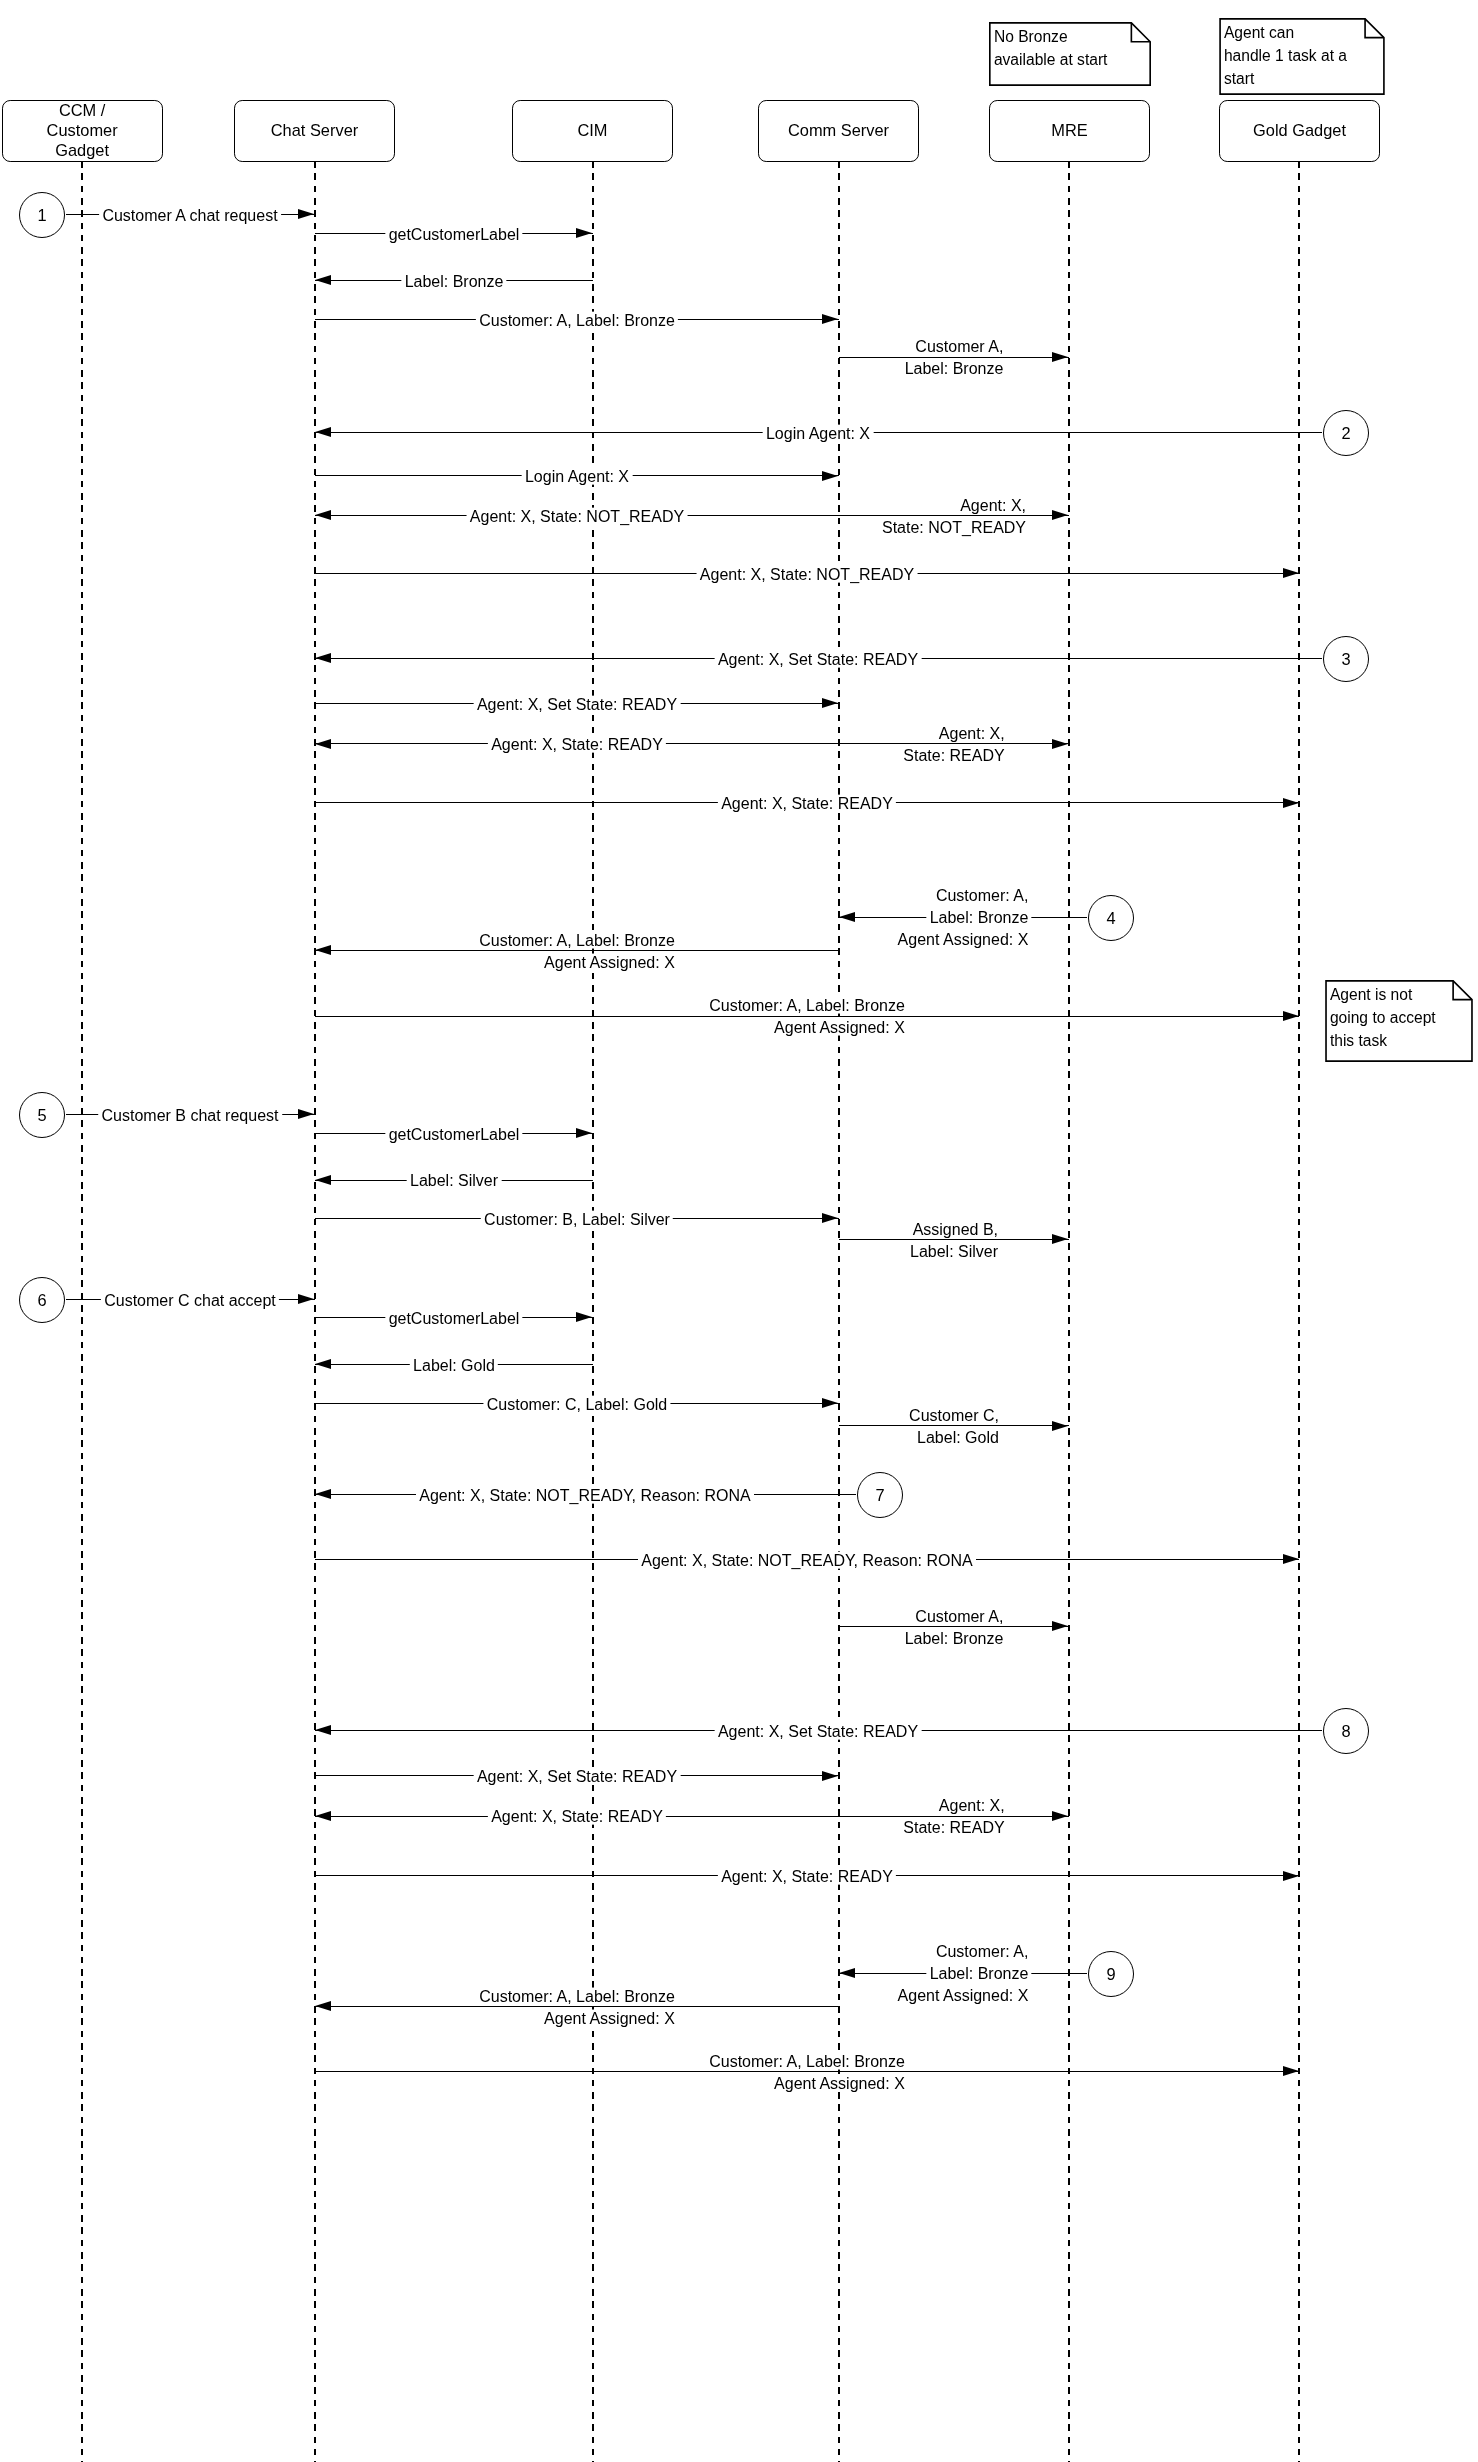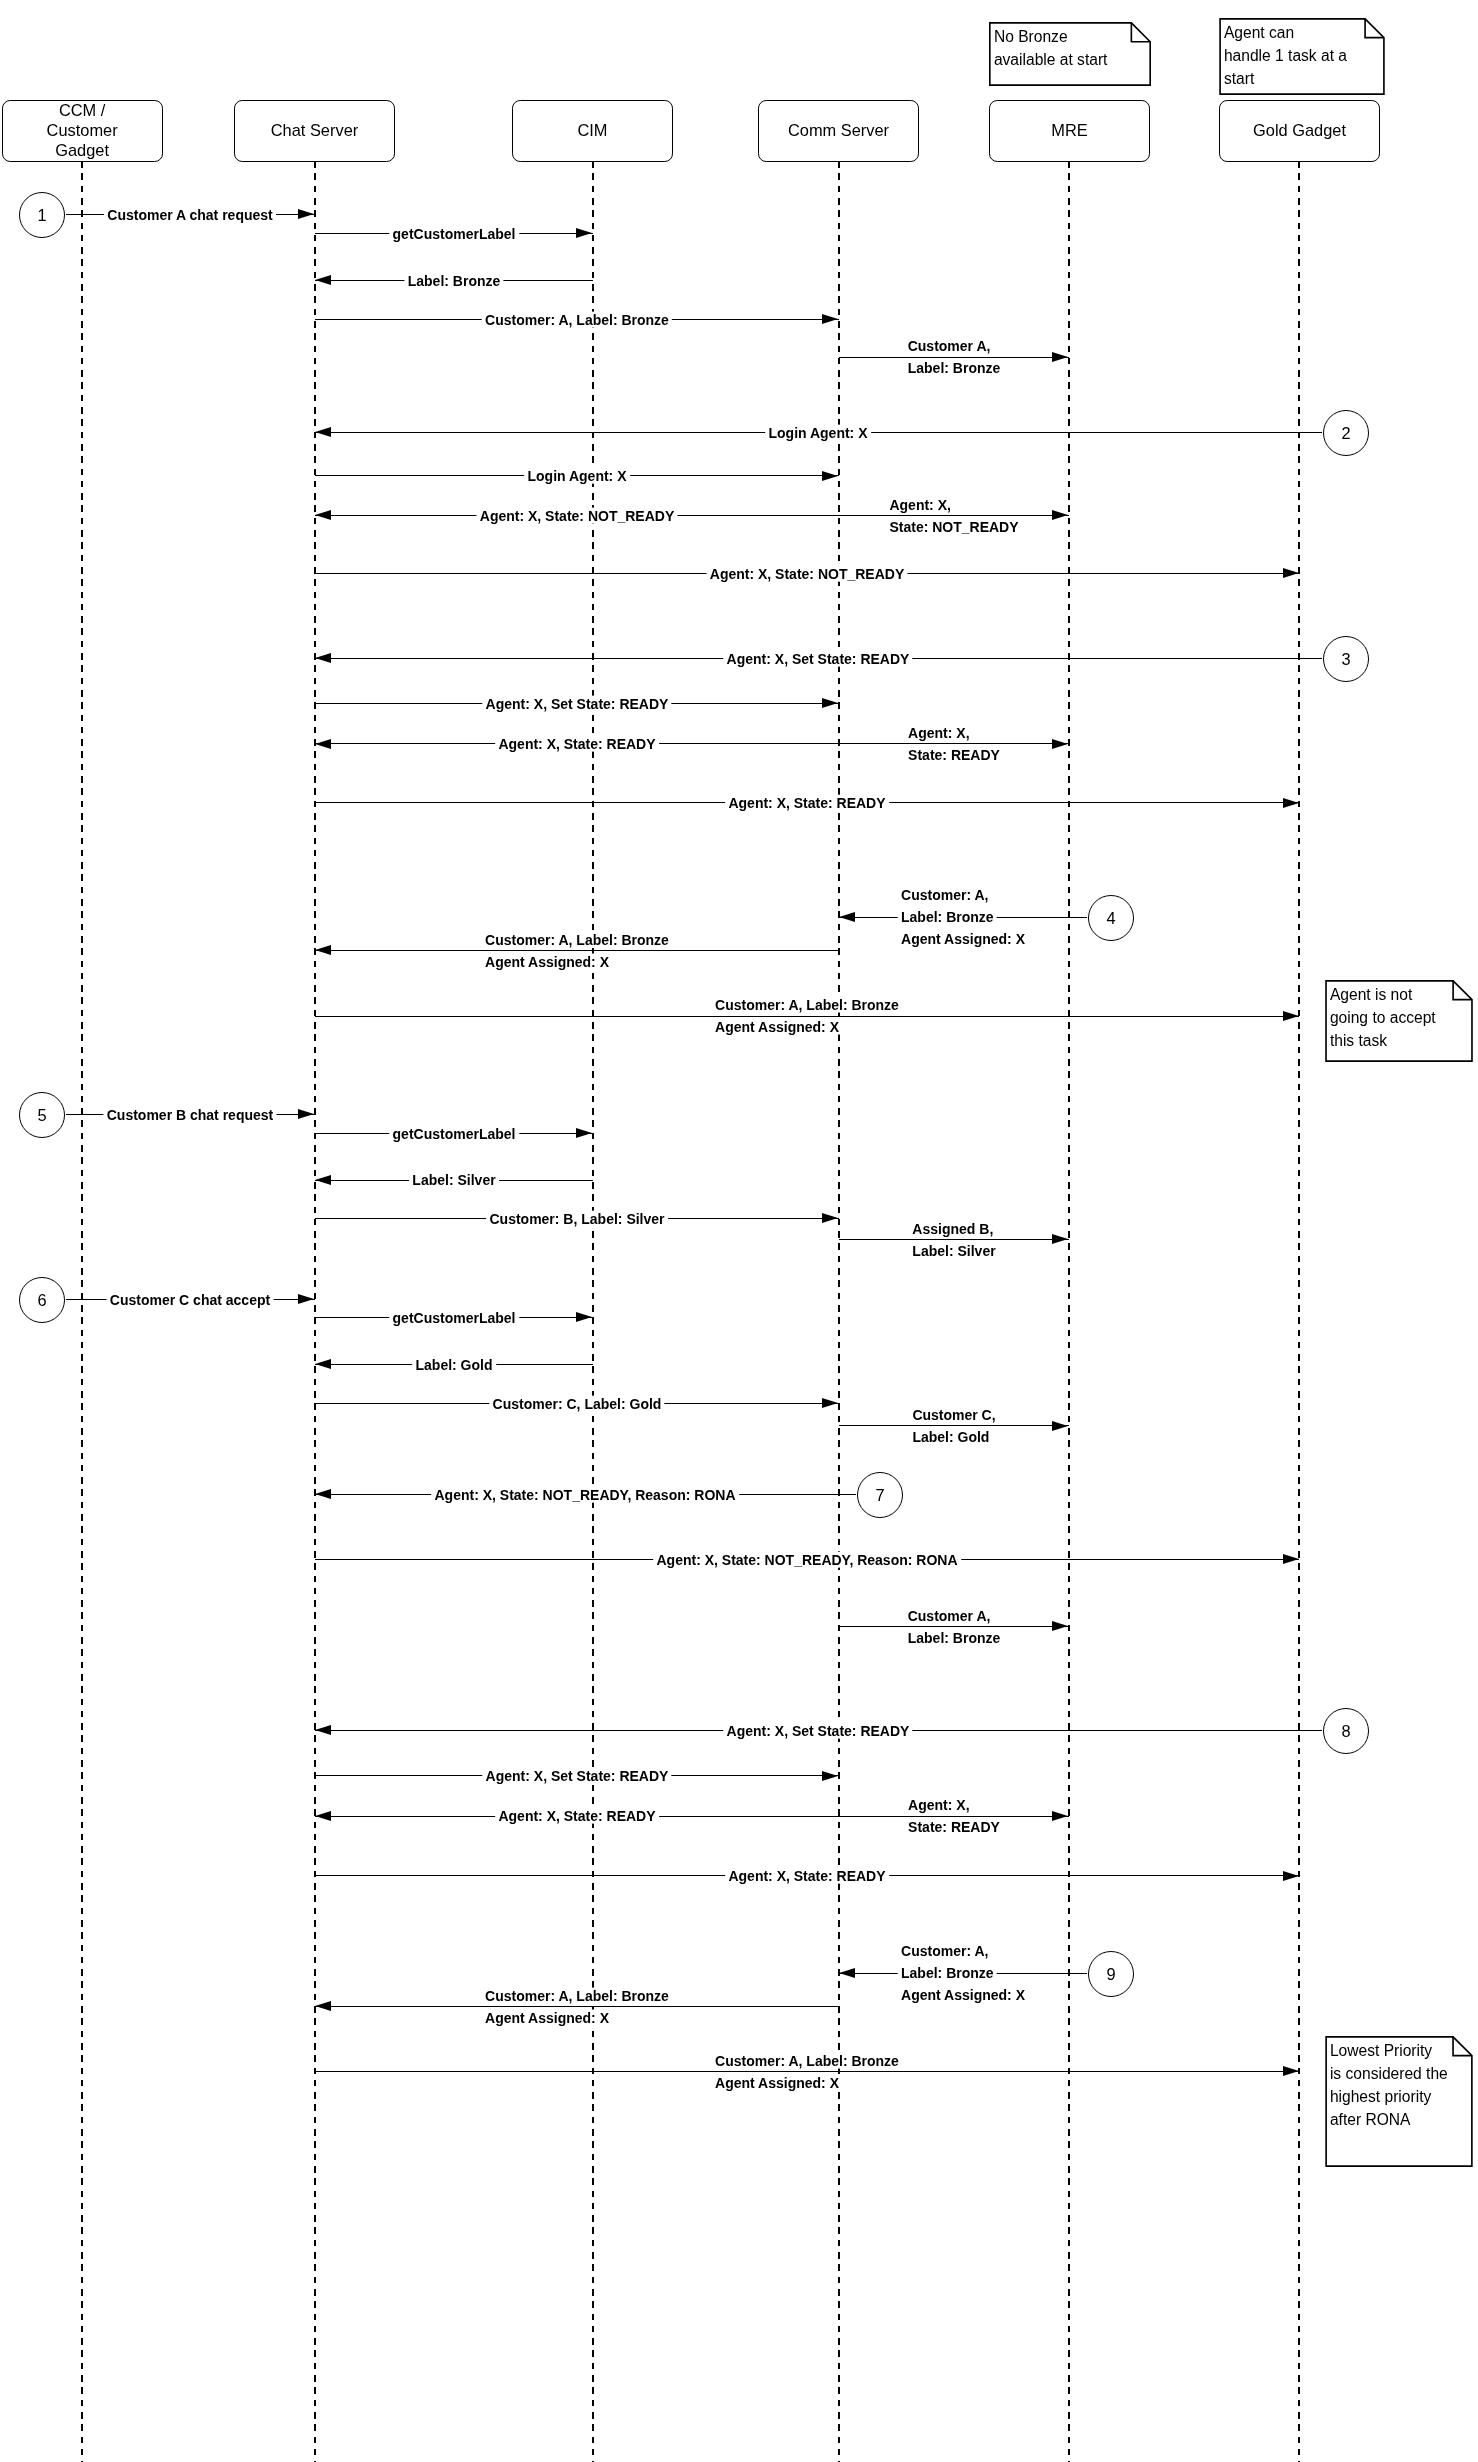--- a/index.html
+++ b/index.html
@@ -8,22 +8,22 @@
   .actor-box{position:absolute;width:161px;height:62px;border:1.6px solid #000;border-radius:8.2px;
     background:#fff;display:flex;flex-direction:column;align-items:center;justify-content:center;
     font-size:16.4px;line-height:19.7px;z-index:4;box-sizing:border-box;text-align:center;}
   .lifeline{position:absolute;width:1.6px;z-index:1;
     background:repeating-linear-gradient(to bottom,#000 0 6.6px,transparent 6.6px 12.3px);}
   .msg-line{position:absolute;height:0;border-top:1.6px solid #000;z-index:2;}
   .msg-head{position:absolute;width:0;height:0;border-top:5.7px solid transparent;
     border-bottom:5.7px solid transparent;z-index:2;}
   .msg-head.head-right{border-left:16.4px solid #000;}
   .msg-head.head-left{border-right:16.4px solid #000;}
-  .msg-label{position:absolute;transform:translate(-50%,-50%);text-align:left;
-    white-space:nowrap;z-index:3;font-size:14px;font-weight:bold;}
+  .msg-label{position:absolute;transform:translate(-50%,-50%);text-align:right;
+    white-space:nowrap;z-index:3;font-size:16px;}
   .msg-tl{margin:2.5px 0;line-height:19.7px;}
   .msg-bg{background:#fff;padding:0 3.3px;}
   .step-circle{position:absolute;width:46px;height:46px;border:1.6px solid #000;border-radius:50%;
     background:#fff;display:flex;align-items:center;justify-content:center;font-size:16.4px;
     z-index:4;box-sizing:border-box;}
   .note{position:absolute;z-index:4;}
   .note svg{position:absolute;left:0;top:0;}
   .note-text{position:absolute;left:0;top:0;right:0;bottom:0;padding:2.5px 4.9px;
     font-size:15.6px;line-height:23px;z-index:1;}
 </style>
@@ -319,26 +319,14 @@
       <svg width="148" height="82" viewBox="0 0 180 100">
         <path d="M1,1 L156,1 L179,24 L179,99 L1,99 Z" fill="#ffffff" stroke="#000000" stroke-width="2"></path>
         <path d="M156,1 L156,24 L179,24" fill="none" stroke="#000000" stroke-width="2"></path>
       </svg>
       <div class="note-text">
         <div class="note-line">Agent is not</div>
         <div class="note-line">going to accept</div>
         <div class="note-line">this task</div>
       </div>
     </div>
-    <div class="note" style="left: 1325px; top: 2036px; width: 148px; height: 131px;">
-      <svg width="148" height="131" viewBox="0 0 180 160">
-        <path d="M1,1 L156,1 L179,24 L179,159 L1,159 Z" fill="#ffffff" stroke="#000000" stroke-width="2"></path>
-        <path d="M156,1 L156,24 L179,24" fill="none" stroke="#000000" stroke-width="2"></path>
-      </svg>
-      <div class="note-text">
-        <div class="note-line">Lowest Priority</div>
-        <div class="note-line">is considered the</div>
-        <div class="note-line">highest priority</div>
-        <div class="note-line">after RONA</div>
-      </div>
-    </div>
   </div>
 
 
 </body></html>

